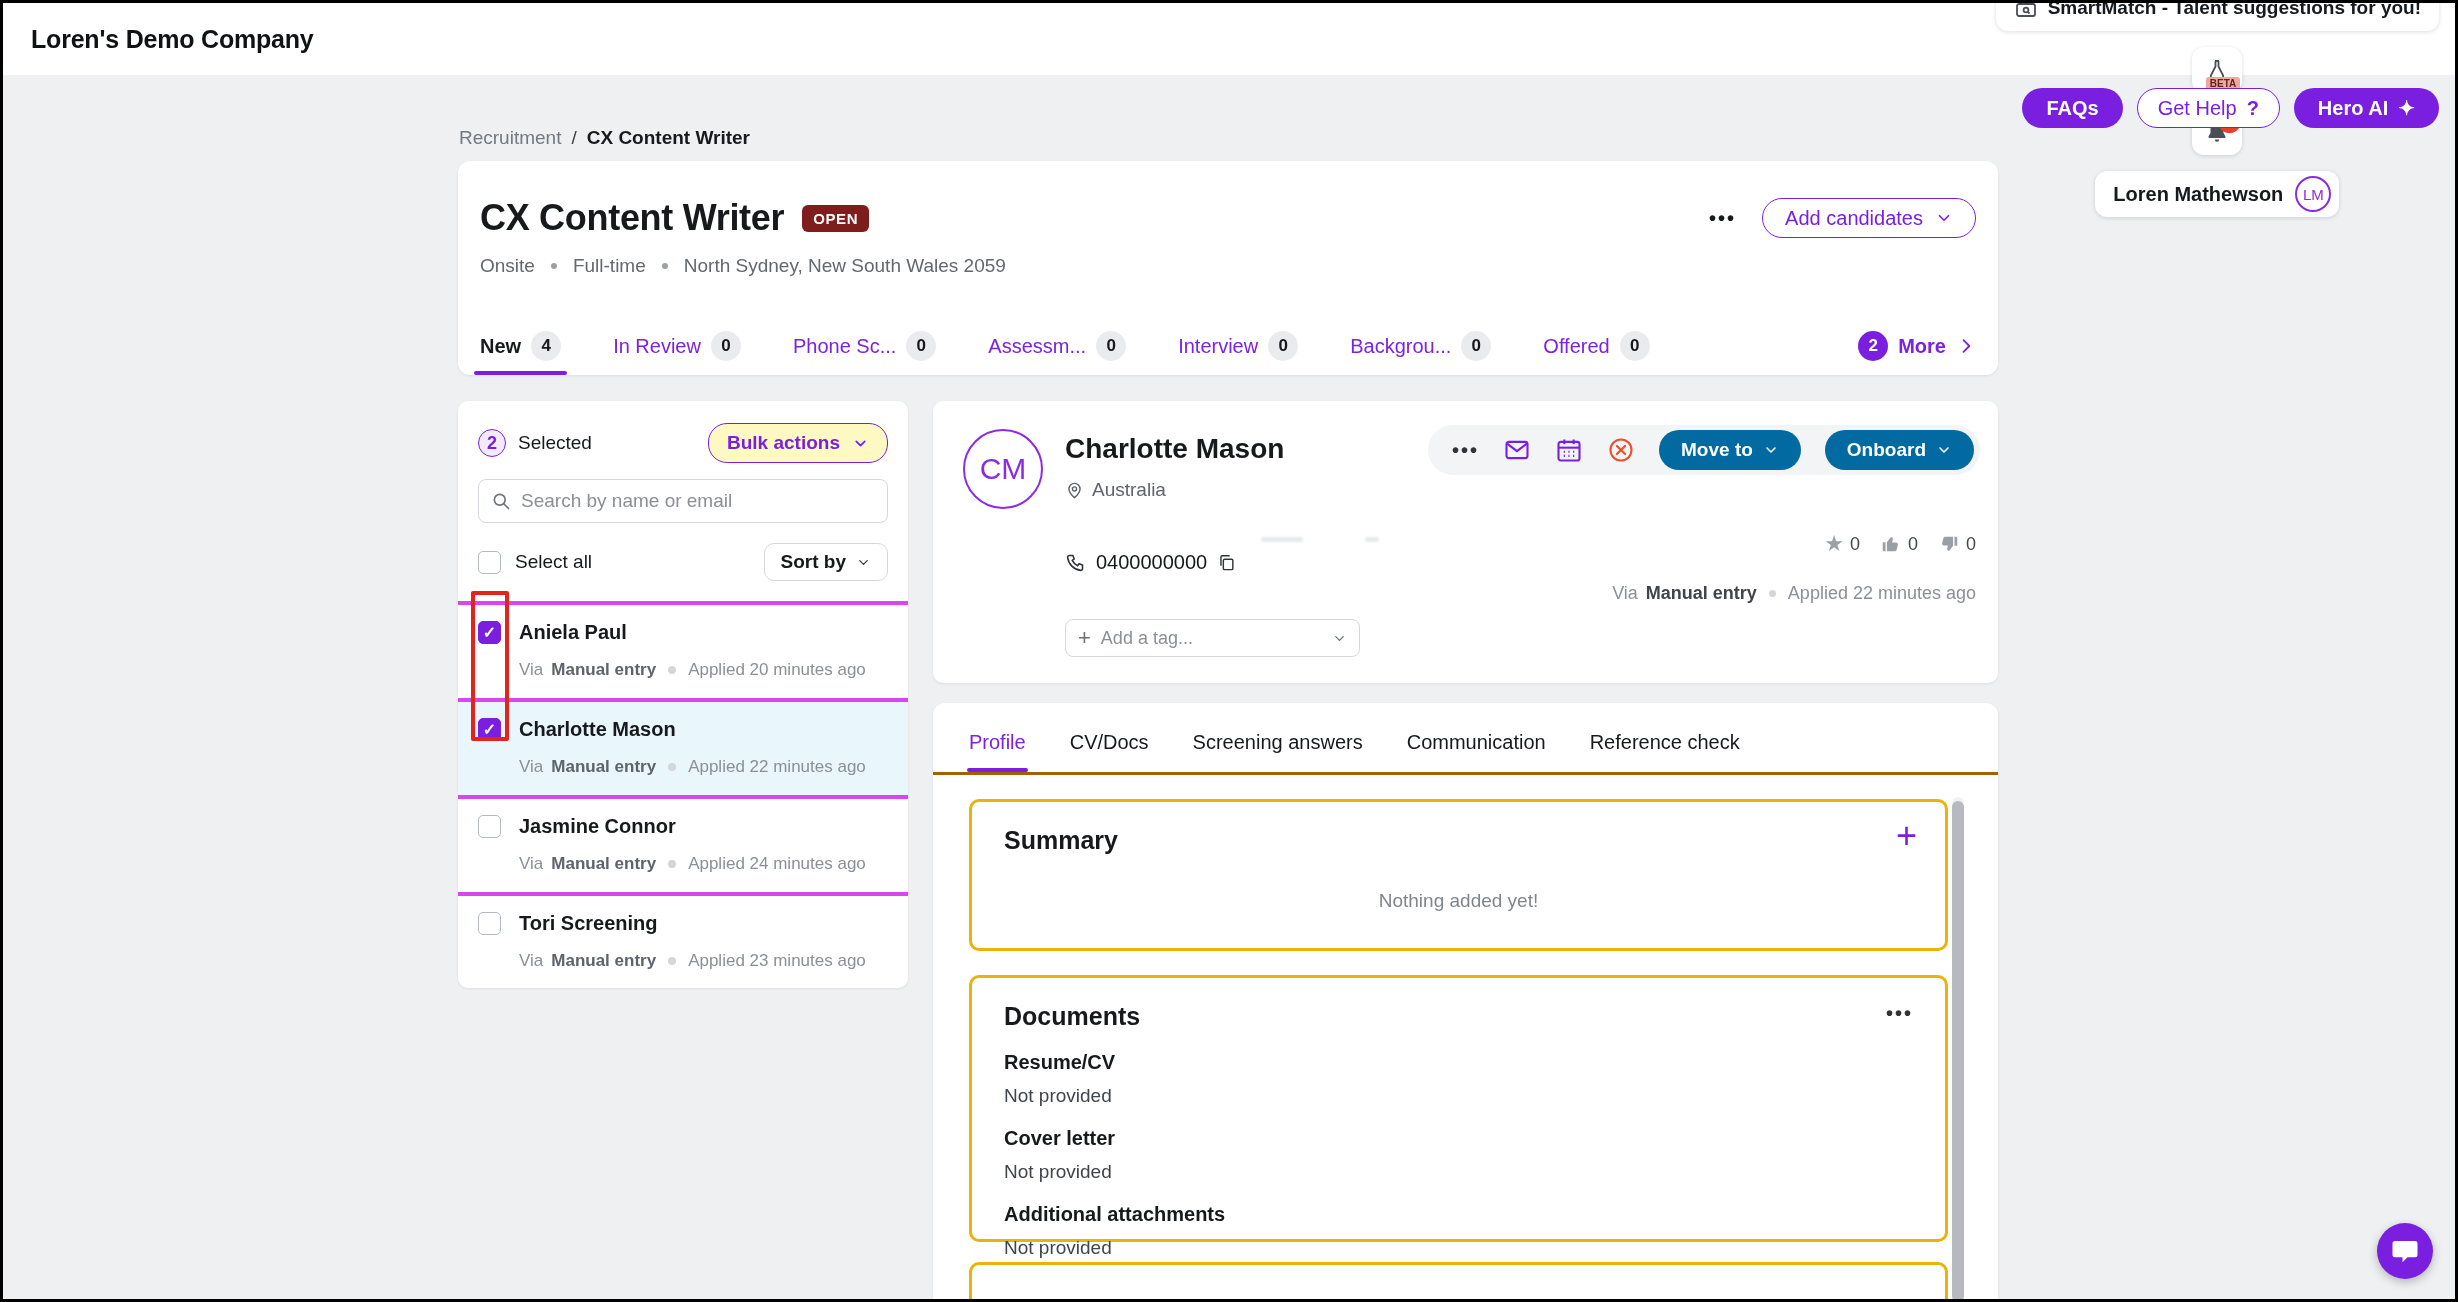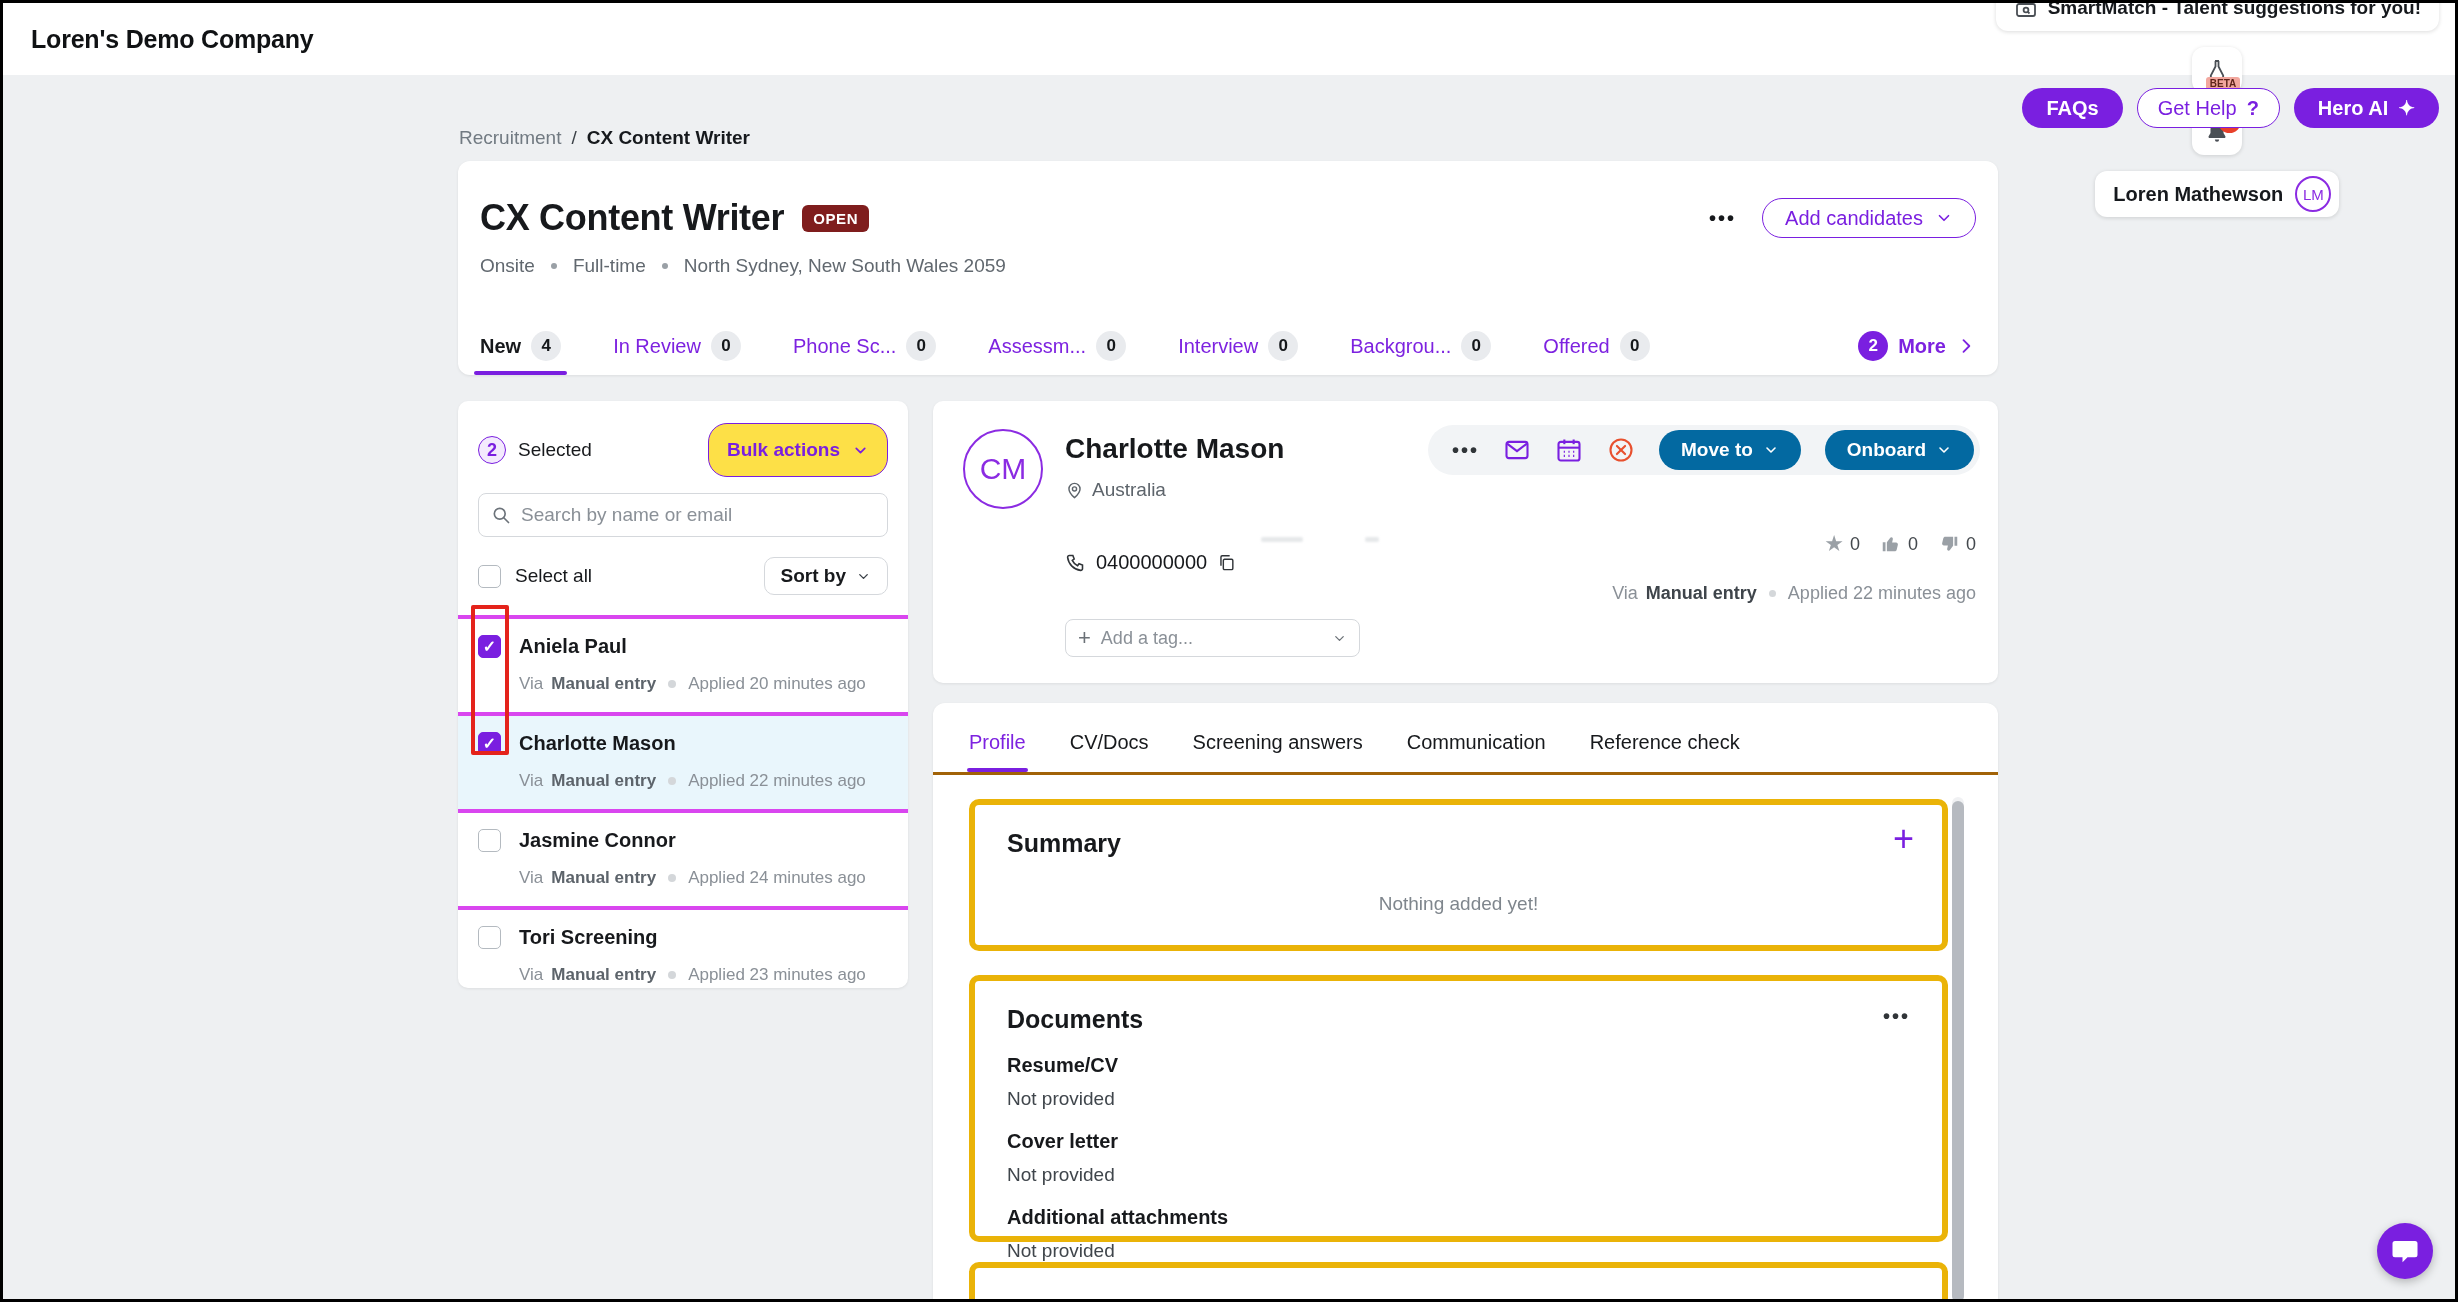--- a/index.html
+++ b/index.html
@@ -81,23 +81,23 @@
   
   .list-panel { position:absolute; left:455px; top:398px; width:450px; height:587px;
                 background:#fff; border-radius:10px; box-shadow:0 1px 3px rgba(0,0,0,.08);
                 overflow:hidden; }
   .lp-head { padding:22px 20px 0 20px; }
   .sel-row { display:flex; align-items:center; }
   .sel-badge { width:28px; height:28px; border-radius:50%; border:1.5px solid #7a1fe0;
                background:#f3eafd; color:#7a1fe0; font-size:18px; font-weight:700;
                display:flex; align-items:center; justify-content:center; }
   .sel-label { font-size:19px; color:#17191c; margin-left:12px; }
-  .bulk-btn { margin-left:auto; height:54px; border:1.5px solid #7a1fe0; border-radius:19px;
+  .bulk-btn { margin-left:auto; height:40px; border:1.5px solid #7a1fe0; border-radius:19px;
               color:#7a1fe0; font-size:19px; font-weight:700; display:flex; align-items:center;
-              gap:12px; padding:0 18px; background:#fde047; cursor:pointer; }
+              gap:12px; padding:0 18px; background:#fef9c3; cursor:pointer; }
   .lp-search { margin-top:16px; height:44px; border:1px solid #d5d8dc; border-radius:8px;
                display:flex; align-items:center; gap:10px; padding:0 12px; }
   .lp-search input { border:none; outline:none; flex:1; font-size:19px; color:#16191d;
                      font-family:"Liberation Sans",sans-serif; }
   .lp-search input::placeholder { color:#8a9097; }
   .sa-row { margin-top:20px; display:flex; align-items:center; }
   .cb { width:23px; height:23px; border:1.5px solid #b4bac0; border-radius:5px; background:#fff;
         flex:none; cursor:pointer; }
   .cb.checked { background:#7a1fe0; border-color:#7a1fe0; position:relative; }
   .cb.checked::after { content:"✓"; position:absolute; inset:0; color:#fff; font-size:16px;
@@ -152,21 +152,21 @@
   
   .content-card { position:absolute; left:930px; top:700px; width:1065px; height:599px;
                   background:#fff; border-radius:12px 12px 0 0; box-shadow:0 1px 3px rgba(0,0,0,.08);
                   overflow:hidden; }
   .ptabs { display:flex; gap:44px; padding:28px 0 0 36px; border-bottom:3px solid #a16207; }
   .ptab { font-size:20px; color:#17191c; padding-bottom:18px; position:relative; cursor:pointer;
           white-space:nowrap; }
   .ptab.active { color:#7d22e0; }
   .ptab.active::after { content:""; position:absolute; left:-2px; right:-2px; bottom:0;
                         height:4px; background:#7a1fe0; border-radius:2px; }
-  .sect { margin:24px 50px 0 36px; width:979px; border:6px solid #eab308; border-radius:10px;
+  .sect { margin:24px 50px 0 36px; width:979px; border:3px solid #eab308; border-radius:10px;
           position:relative; }
   .sect-summary { height:152px; padding:24px 32px; }
   .sect-title { font-size:25px; font-weight:800; color:#17191c; }
   .plus-btn { position:absolute; right:28px; top:16px; font-size:36px; font-weight:300;
               color:#7a1fe0; cursor:pointer; line-height:1; }
   .empty-text { position:absolute; left:0; right:0; top:88px; text-align:center;
                 font-size:19px; color:#7f868d; }
   .sect-docs { height:267px; padding:24px 32px; }
   .docs-head { display:flex; align-items:flex-start; }
   .docs-head .kebab { margin-left:auto; }

